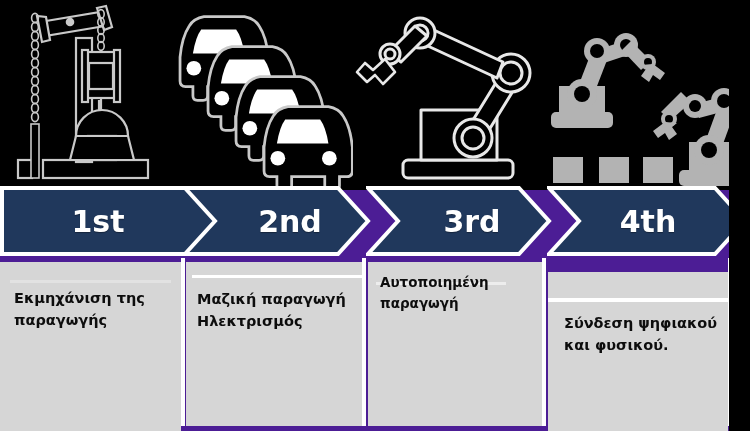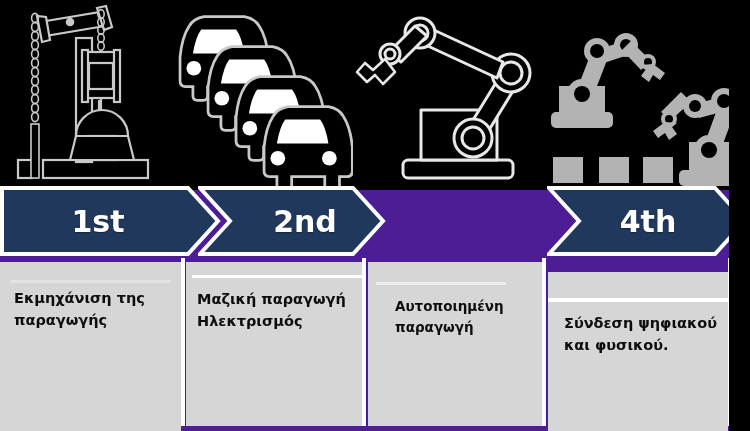--- a/index.html
+++ b/index.html
@@ -213,27 +213,33 @@
 
   <div class="chev-band">
 
     <div class="chev" style="left:0;width:222px;">
       <svg class="shape" width="222" height="70" viewBox="0 0 222 70" preserveAspectRatio="none">
         <path d="M2 2 H188 L218 35 L188 68 H2 Z" fill="#20385c" stroke="#ffffff" stroke-width="4"></path>
       </svg>
       <div class="label">1st</div>
     </div>
 
-    <div class="chev" style="left:198px;width:218px;">
+    <div class="chev" style="left:183px;width:218px;">
       <svg class="shape" width="218" height="70" viewBox="0 0 218 70" preserveAspectRatio="none">
         <path d="M2 2 H155 L185 35 L155 68 H2 L32 35 Z" fill="#20385c" stroke="#ffffff" stroke-width="4"></path>
       </svg>
       <div class="label" style="padding-left:26px;padding-right:30px;">2nd</div>
     </div>
 
+    <div class="chev" style="left:366px;width:216px;">
+      <svg class="shape" width="216" height="70" viewBox="0 0 216 70" preserveAspectRatio="none">
+        <path d="M2 2 H153 L183 35 L153 68 H2 L32 35 Z" fill="#20385c" stroke="#ffffff" stroke-width="4"></path>
+      </svg>
+      <div class="label" style="padding-left:26px;padding-right:30px;">3rd</div>
+    </div>
 
     <div class="chev" style="left:547px;width:202px;">
       <svg class="shape" width="202" height="70" viewBox="0 0 202 70" preserveAspectRatio="none">
         <path d="M2 2 H168 L198 35 L168 68 H2 L32 35 Z" fill="#20385c" stroke="#ffffff" stroke-width="4"></path>
       </svg>
       <div class="label" style="padding-left:26px;">4th</div>
     </div>
   </div>
 
   <div class="card" style="left:0;top:262px;width:181px;height:196px;">
@@ -241,21 +247,21 @@
     <div class="txt" style="top:25px;">Εκμηχάνιση της παραγωγής</div>
   </div>
 
   <div class="card" style="left:186px;top:262px;width:176px;height:164px;">
     <div class="topstrip" style="top:13px;left:6px;right:0;"></div>
     <div class="txt" style="top:26px;left:11px;right:0;">Μαζική παραγωγή Ηλεκτρισμός</div>
   </div>
 
   <div class="card" style="left:368px;top:262px;width:174px;height:164px;">
     <div class="topstrip" style="top:20px;left:8px;right:36px;background:#ededed;"></div>
-    <div class="txt" style="top:34px;left:12px;right:6px;font-size:13.5px;margin-left:15px;">Αυτοποιημένη παραγωγή</div>
+    <div class="txt" style="top:10px;left:12px;right:6px;font-size:13.5px;">Αυτοποιημένη παραγωγή</div>
   </div>
 
   <div class="card" style="left:548px;top:272px;width:180px;height:164px;">
     <div class="topstrip" style="top:26px;left:0;right:0;height:4px;"></div>
     <div class="txt" style="top:40px;left:16px;right:4px;">Σύνδεση ψηφιακού και φυσικού.</div>
   </div>
 
   <div class="divider" style="left:181px;top:258px;height:168px;"></div>
   <div class="divider" style="left:362px;top:258px;height:168px;"></div>
   <div class="divider" style="left:542px;top:258px;height:168px;"></div>

